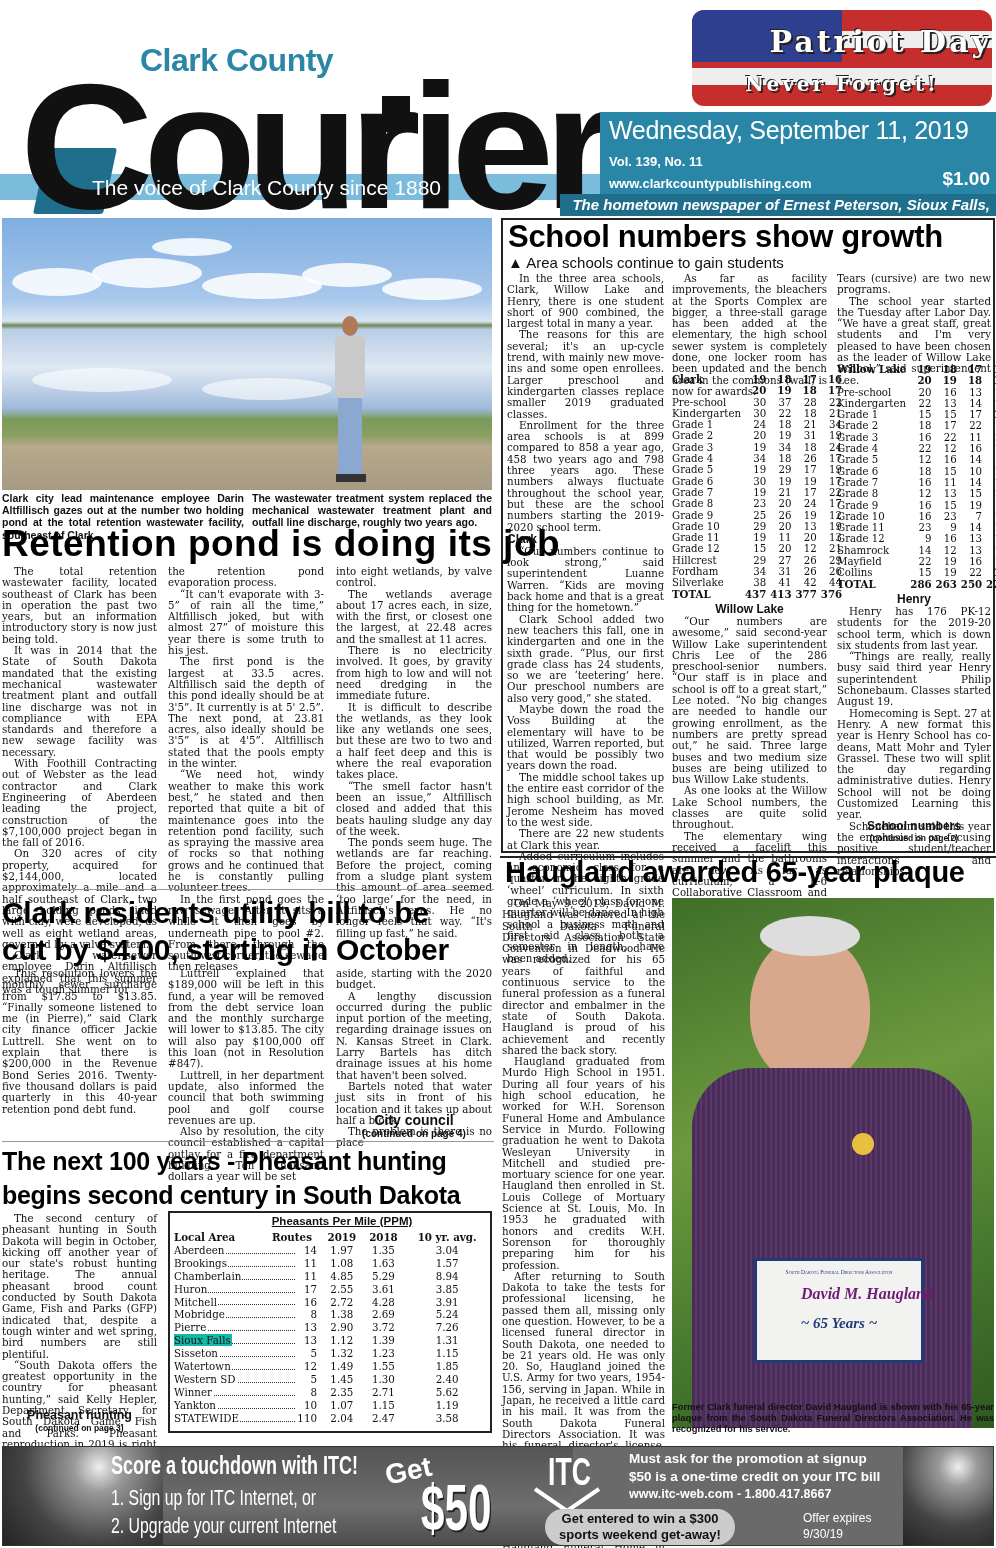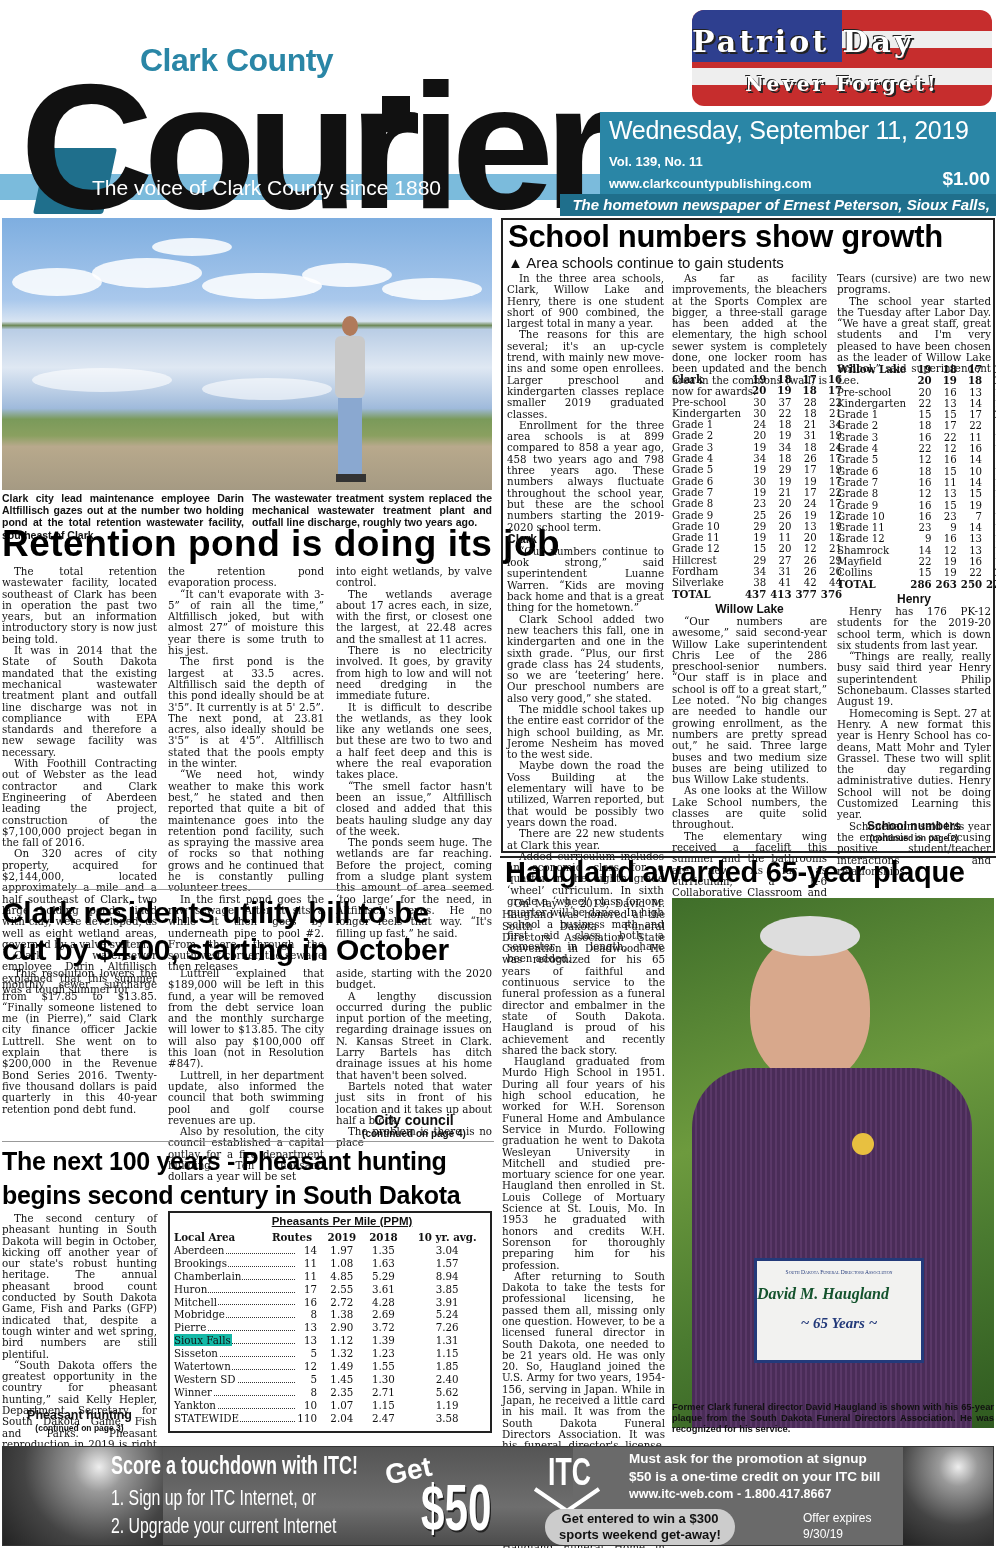--- a/index.html
+++ b/index.html
@@ -10,21 +10,21 @@
 
 #masthead{left:0;top:8px;width:904px;height:212px}
 .cc-label{left:140px;top:34px;font:bold 32px "Liberation Sans",sans-serif;color:#2a86a6;letter-spacing:-0.5px}
 .cc-square{left:382px;top:88px;width:28px;height:36px;background:#111}
 .courier{left:20px;top:50px;font:bold 178px/1 "Liberation Sans",sans-serif;color:#111;letter-spacing:-10px;transform:scaleX(1.04);transform-origin:left}
 .tagbar{left:0;top:166px;width:600px;height:26px;background:#7bbbdc}
 .tag-text{left:92px;top:168px;font:21px "Liberation Sans",sans-serif;color:#fff}
 .sd-shape{left:40px;top:140px;width:70px;height:66px;background:#1f6f8c;transform:skewX(-12deg);border-radius:3px}
 .patriot{left:692px;top:2px;width:300px;height:96px;border-radius:12px;overflow:hidden;background:linear-gradient(180deg,#c62d2d 0 22%,#eee 22% 40%,#c62d2d 40% 60%,#eee 60% 78%,#c62d2d 78%)}
 .patriot .union{position:absolute;left:0;top:0;width:150px;height:52px;background:#2e3f8f}
-.patriot .p1{position:absolute;left:0;width:100%;top:14px;text-align:left;font:bold 30px "DejaVu Serif",serif;color:#fff;letter-spacing:3px;text-shadow:2px 2px 0 #222,-1px -1px 0 #222}
+.patriot .p1{position:absolute;left:0;width:100%;top:14px;text-align:right;font:bold 30px "DejaVu Serif",serif;color:#fff;letter-spacing:3px;text-shadow:2px 2px 0 #222,-1px -1px 0 #222}
 .patriot .p2{position:absolute;left:0;width:100%;top:62px;text-align:center;font:bold 20px "DejaVu Serif",serif;color:#fff;letter-spacing:3px;text-shadow:2px 2px 0 #222,-1px -1px 0 #222}
 .datebox{left:600px;top:104px;width:396px;height:82px;background:#2a86a6;color:#fff}
 .datebox .date{position:absolute;left:9px;top:4px;font:25px "Liberation Sans",sans-serif;letter-spacing:-0.3px}
 .datebox .vol{position:absolute;left:9px;top:42px;font:bold 13px "Liberation Sans",sans-serif}
 .datebox .url{position:absolute;left:9px;top:64px;font:bold 13px "Liberation Sans",sans-serif}
 .datebox .price{position:absolute;right:6px;top:56px;font:bold 19px "Liberation Sans",sans-serif}
 .hometown{left:560px;top:186px;width:436px;height:22px;background:#1f6f8c;color:#fff;font:italic bold 15px "Liberation Sans",sans-serif;text-align:right;padding:2px 6px 0 0}
 
 
 .col{position:absolute;font:10.3px/11.3px "DejaVu Serif",serif;text-align:justify;color:#111}
@@ -273,22 +273,22 @@
 <div class="abs schoolbox"></div>
 <div class="hed" style="left:508px;top:221px;font-size:31px">School numbers show growth</div>
 <div class="abs sans" style="left:508px;top:254px;font-size:15px">▲ Area schools continue to gain students</div>
 <div class="col" style="left:507px;top:273px;width:157px">
   <p>In the three area schools, Clark, Willow Lake and Henry, there is one student short of 900 combined, the largest total in many a year.</p>
   <p>The reasons for this are several; it's an up-cycle trend, with mainly new move-ins and some open enrollees. Larger preschool and kindergarten classes replace smaller 2019 graduated classes.</p>
   <p>Enrollment for the three area schools is at 899 compared to 858 a year ago, 458 two years ago and 798 three years ago. These numbers always fluctuate throughout the school year, but these are the school numbers starting the 2019-2020 school term.</p>
   <div class="sans" style="font-weight:bold;font-size:12px;line-height:13px">Clark</div>
   <p>“Our numbers continue to look strong,” said superintendent Luanne Warren. “Kids are moving back home and that is a great thing for the hometown.”</p>
   <p>Clark School added two new teachers this fall, one in kindergarten and one in the sixth grade. “Plus, our first grade class has 24 students, so we are ‘teetering’ here. Our preschool numbers are also very good,” she stated.</p>
+  <p>Maybe down the road the Voss Building at the elementary will have to be utilized, Warren reported, but that would be possibly two years down the road.</p>
   <p>The middle school takes up the entire east corridor of the high school building, as Mr. Jerome Nesheim has moved to the west side.</p>
-  <p>Maybe down the road the Voss Building at the elementary will have to be utilized, Warren reported, but that would be possibly two years down the road.</p>
   <p>There are 22 new students at Clark this year.</p>
   <p>Added curriculum includes an economic class for a quarter in the eighth grade ‘wheel’ curriculum. In sixth grade a ‘wheel’ class for one quarter will be dance. In high school a business math and first aid class, both a semester in length, have been added.</p>
 </div>
 <div class="col" style="left:672px;top:273px;width:155px">
   <p>As far as facility improvements, the bleachers at the Sports Complex are bigger, a three-stall garage has been added at the elementary, the high school sewer system is completely done, one locker room has been updated and the bench area in the commons (wall) is now for awards.</p>
 </div>
 <table class="tbl" id="clarkTbl" style="left:672px;top:374px;width:155px">
     <tbody>
       <tr class="hd">
         <td>Clark</td>
@@ -606,21 +606,21 @@
   <p>After returning to South Dakota to take the tests for professional licensing, he passed them all, missing only one question. However, to be a licensed funeral director in South Dakota, one needed to be 21 years old. He was only 20. So, Haugland joined the U.S. Army for two years, 1954-156, serving in Japan. While in Japan, he received a little card in his mail. It was from the South Dakota Funeral Directors Association. It was his funeral director's license, “and there was great rejoicing!”</p>
   <p>Shortly after his discharge from the Army, he went to Clark with his parents who helped him purchase the Nash Funeral home. Haugland owned and operated the Haugland Funeral Home in Clark for 35 years. He sold the funeral home in 1991.</p>
 </div>
 <div class="abs photo2">
   <div style="position:absolute;left:78px;top:35px;width:120px;height:150px;border-radius:50% 50% 45% 45%;background:#d8a88c"></div>
   <div style="position:absolute;left:88px;top:18px;width:100px;height:40px;border-radius:50%;background:#ddd"></div>
   <div style="position:absolute;left:20px;top:170px;width:280px;height:360px;border-radius:60px 60px 0 0;background:repeating-linear-gradient(90deg,#4a2c58 0 3px,#5a3868 3px 5px)"></div>
   <div style="position:absolute;left:180px;top:235px;width:22px;height:22px;border-radius:50%;background:#e8c040"></div>
   <div style="position:absolute;left:82px;top:360px;width:170px;height:105px;background:#f2f2f0;border:3px solid #233a7a">
     <div class="serif" style="position:absolute;left:0;width:100%;top:8px;text-align:center;font-size:5.5px;color:#233a7a;font-variant:small-caps">South Dakota Funeral Directors Association</div>
-    <div class="serif" style="position:absolute;left:0;width:100%;top:24px;text-align:left;font:italic bold 16px 'Liberation Serif',serif;color:#14532d">David M. Haugland</div>
+    <div class="serif" style="position:absolute;left:12px;width:100%;top:24px;text-align:right;font:italic bold 16px 'Liberation Serif',serif;color:#701a75">David M. Haugland</div>
     <div class="serif" style="position:absolute;left:0;width:100%;top:54px;text-align:center;font:italic bold 15px 'Liberation Serif',serif;color:#233a7a">~ 65 Years ~</div>
   </div>
 </div>
 <div class="cap" style="left:672px;top:1401px;width:322px;font-size:9.4px;line-height:11px">Former Clark funeral director David Haugland is shown with his 65-year plaque from the South Dakota Funeral Directors Association. He was recognized for his service.</div>
 
 <div class="abs ad">
   <div class="ad-side" style="left:0"></div>
   <div class="ad-mid"></div>
   <div class="ad-field"></div>
   <div class="ad-side" style="left:900px;width:92px"></div>

